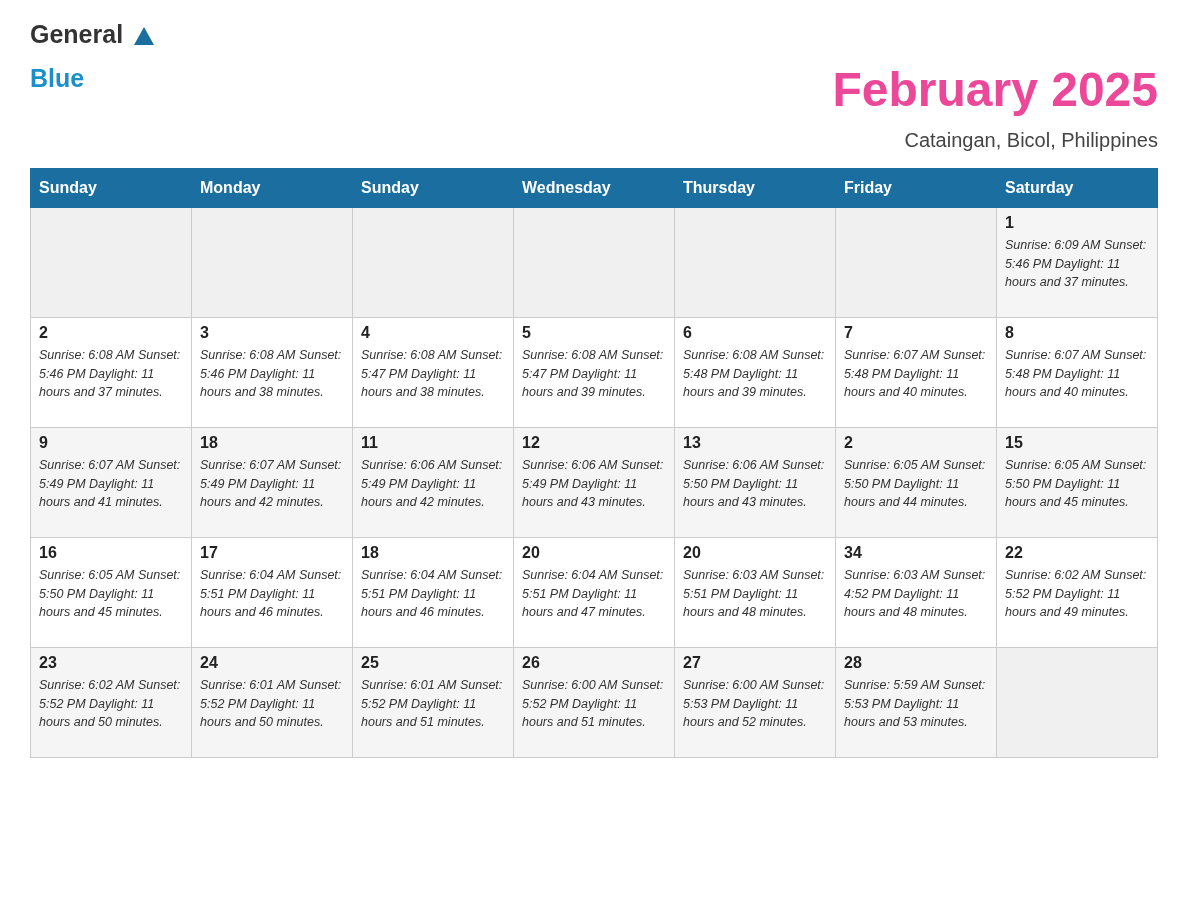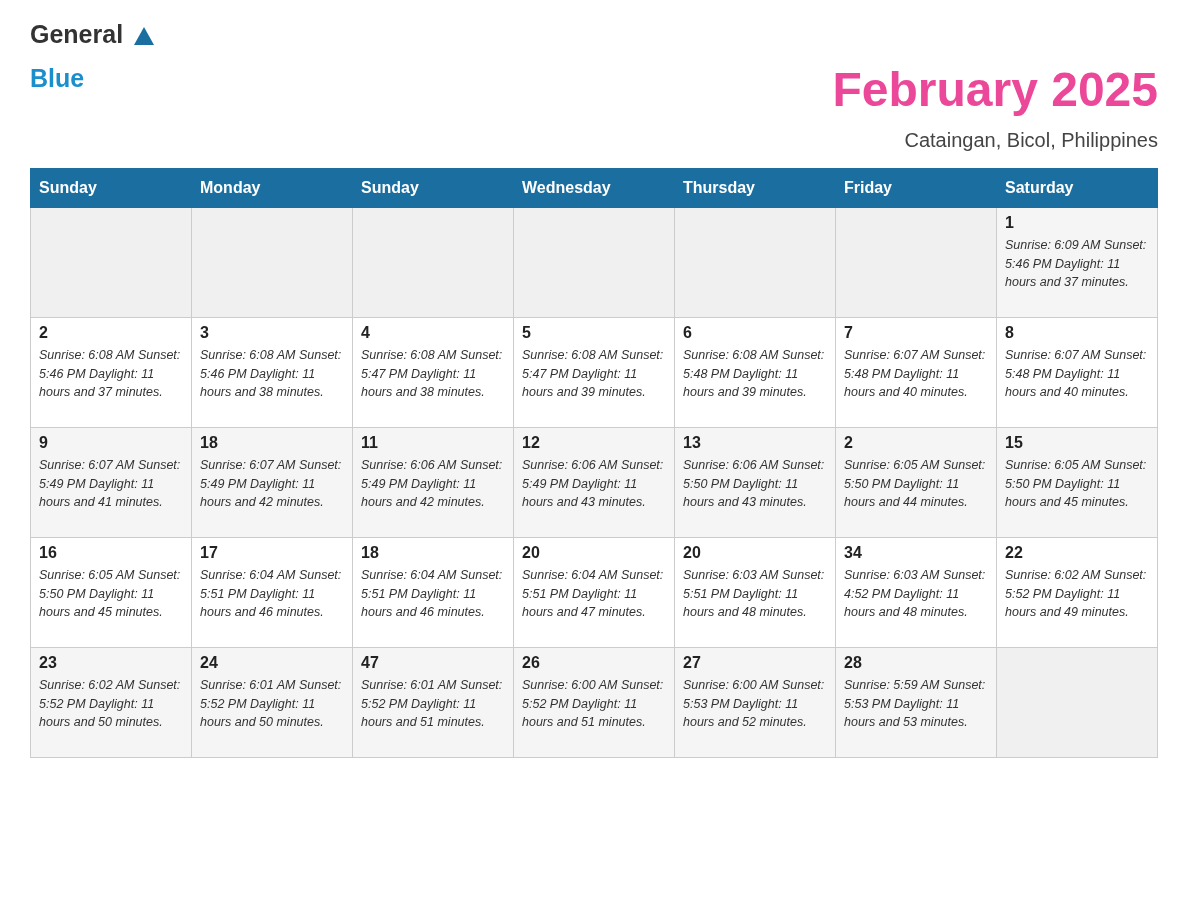--- a/index.html
+++ b/index.html
@@ -294,21 +294,21 @@
 Sunset: 5:52 PM
 Daylight: 11 hours and 50 minutes.</div>
         </td>
         <td>
           <span class="day-num">24</span>
           <div class="day-info">Sunrise: 6:01 AM
 Sunset: 5:52 PM
 Daylight: 11 hours and 50 minutes.</div>
         </td>
         <td>
-          <span class="day-num">47</span>
+          <span class="day-num">25</span>
           <div class="day-info">Sunrise: 6:01 AM
 Sunset: 5:52 PM
 Daylight: 11 hours and 51 minutes.</div>
         </td>
         <td>
           <span class="day-num">26</span>
           <div class="day-info">Sunrise: 6:00 AM
 Sunset: 5:52 PM
 Daylight: 11 hours and 51 minutes.</div>
         </td>

